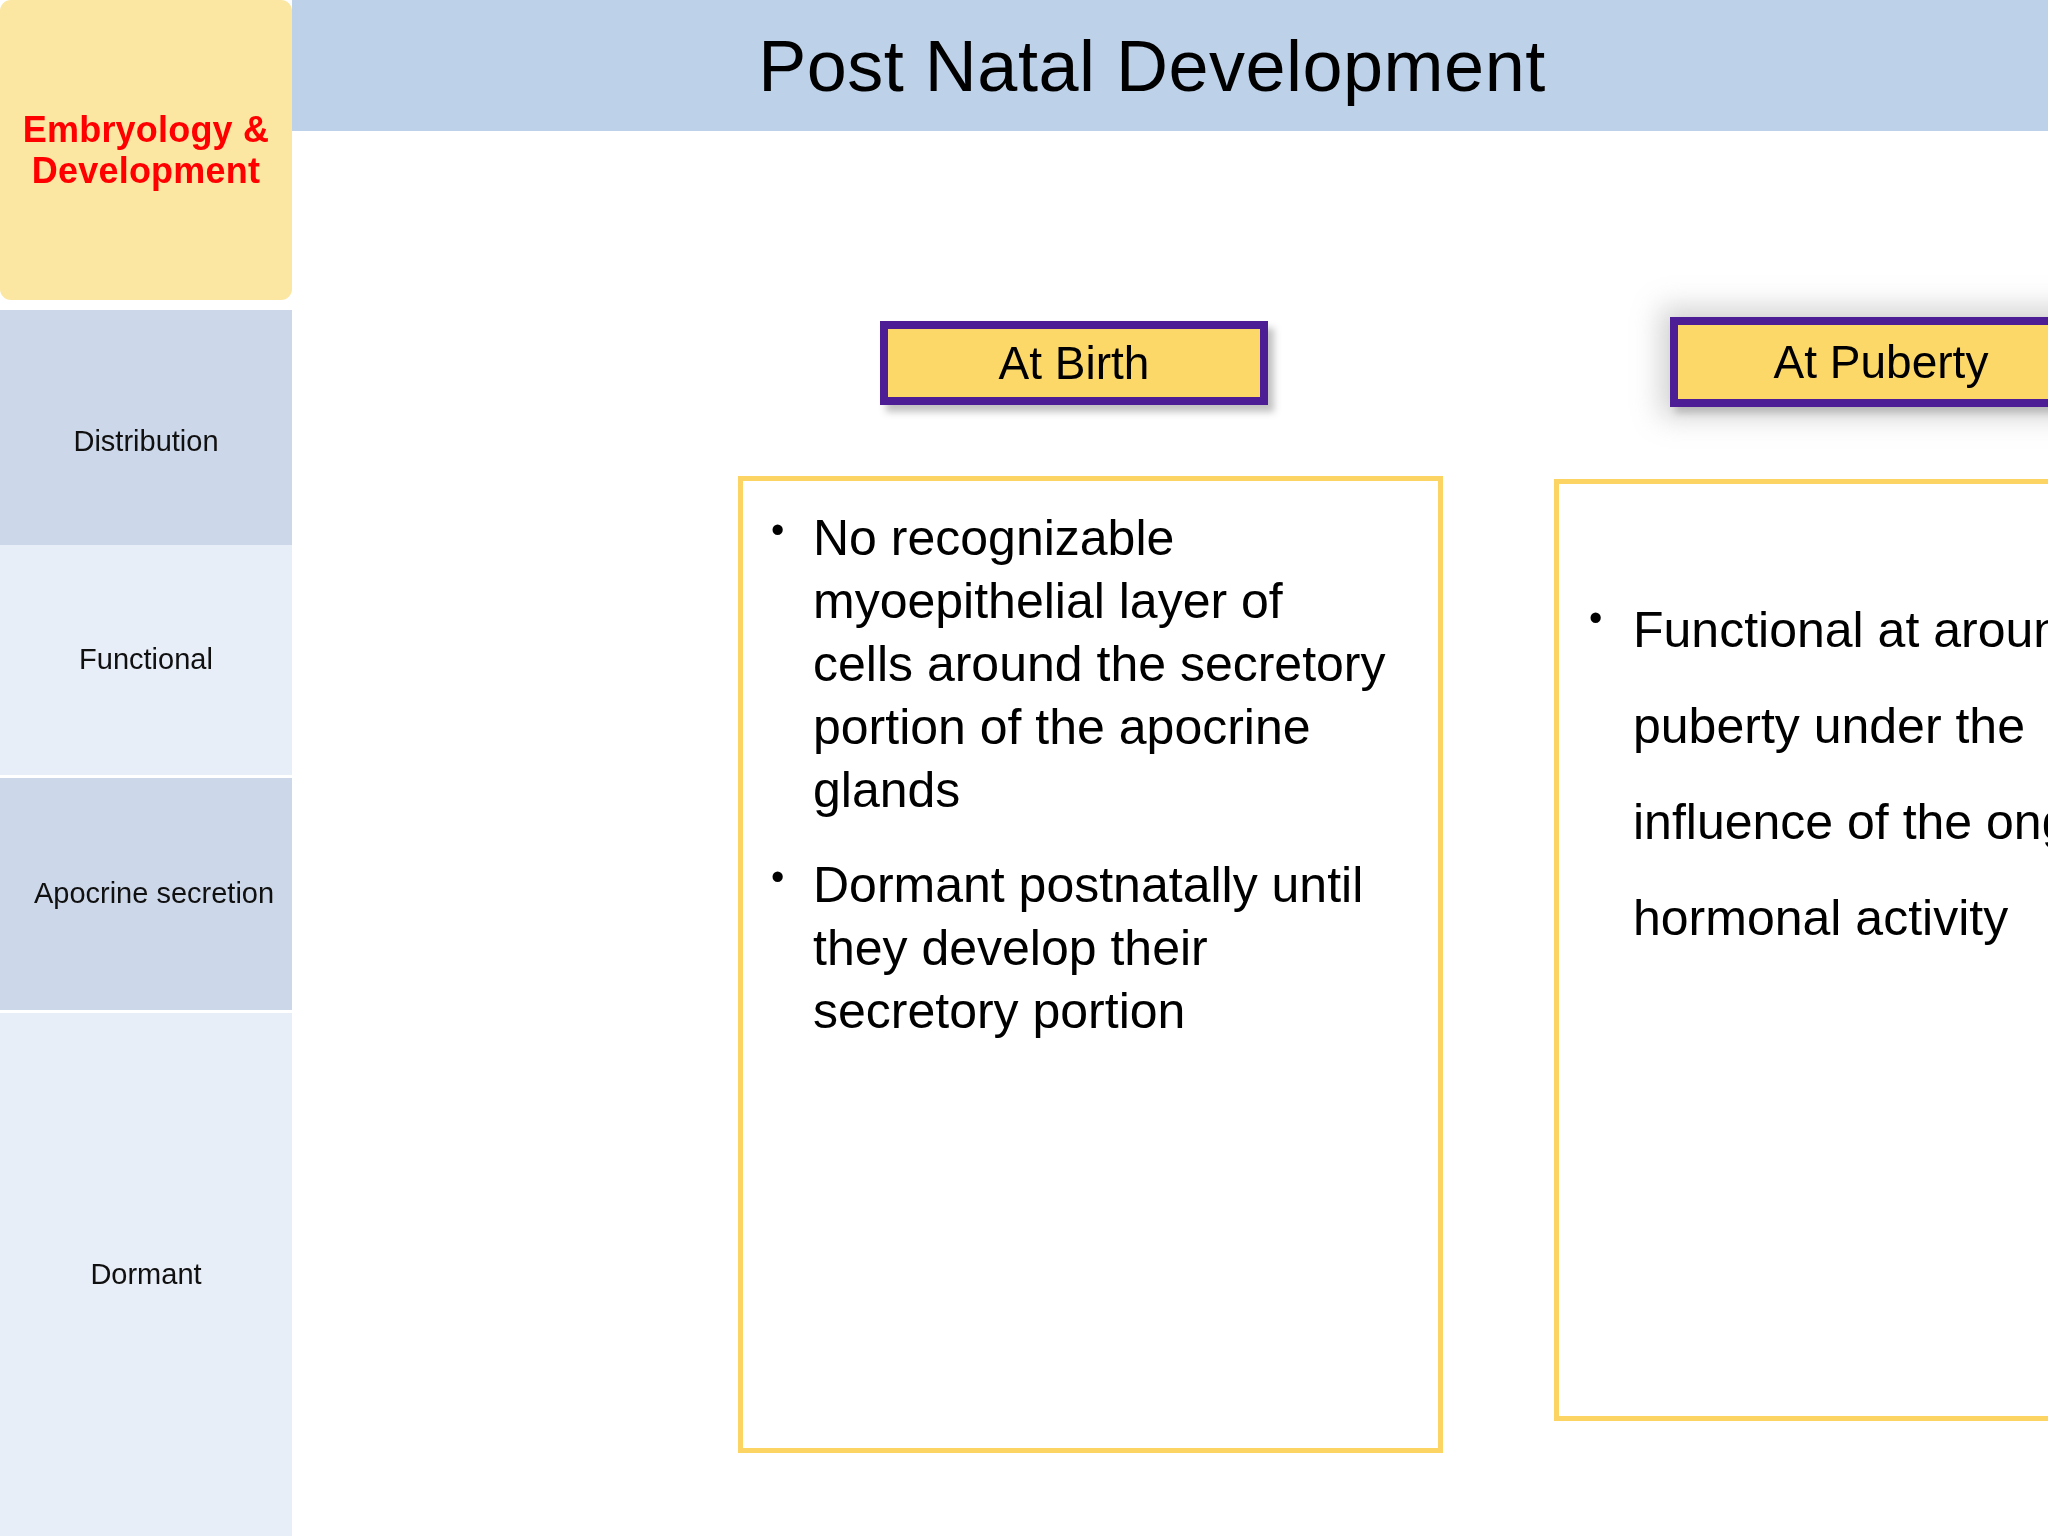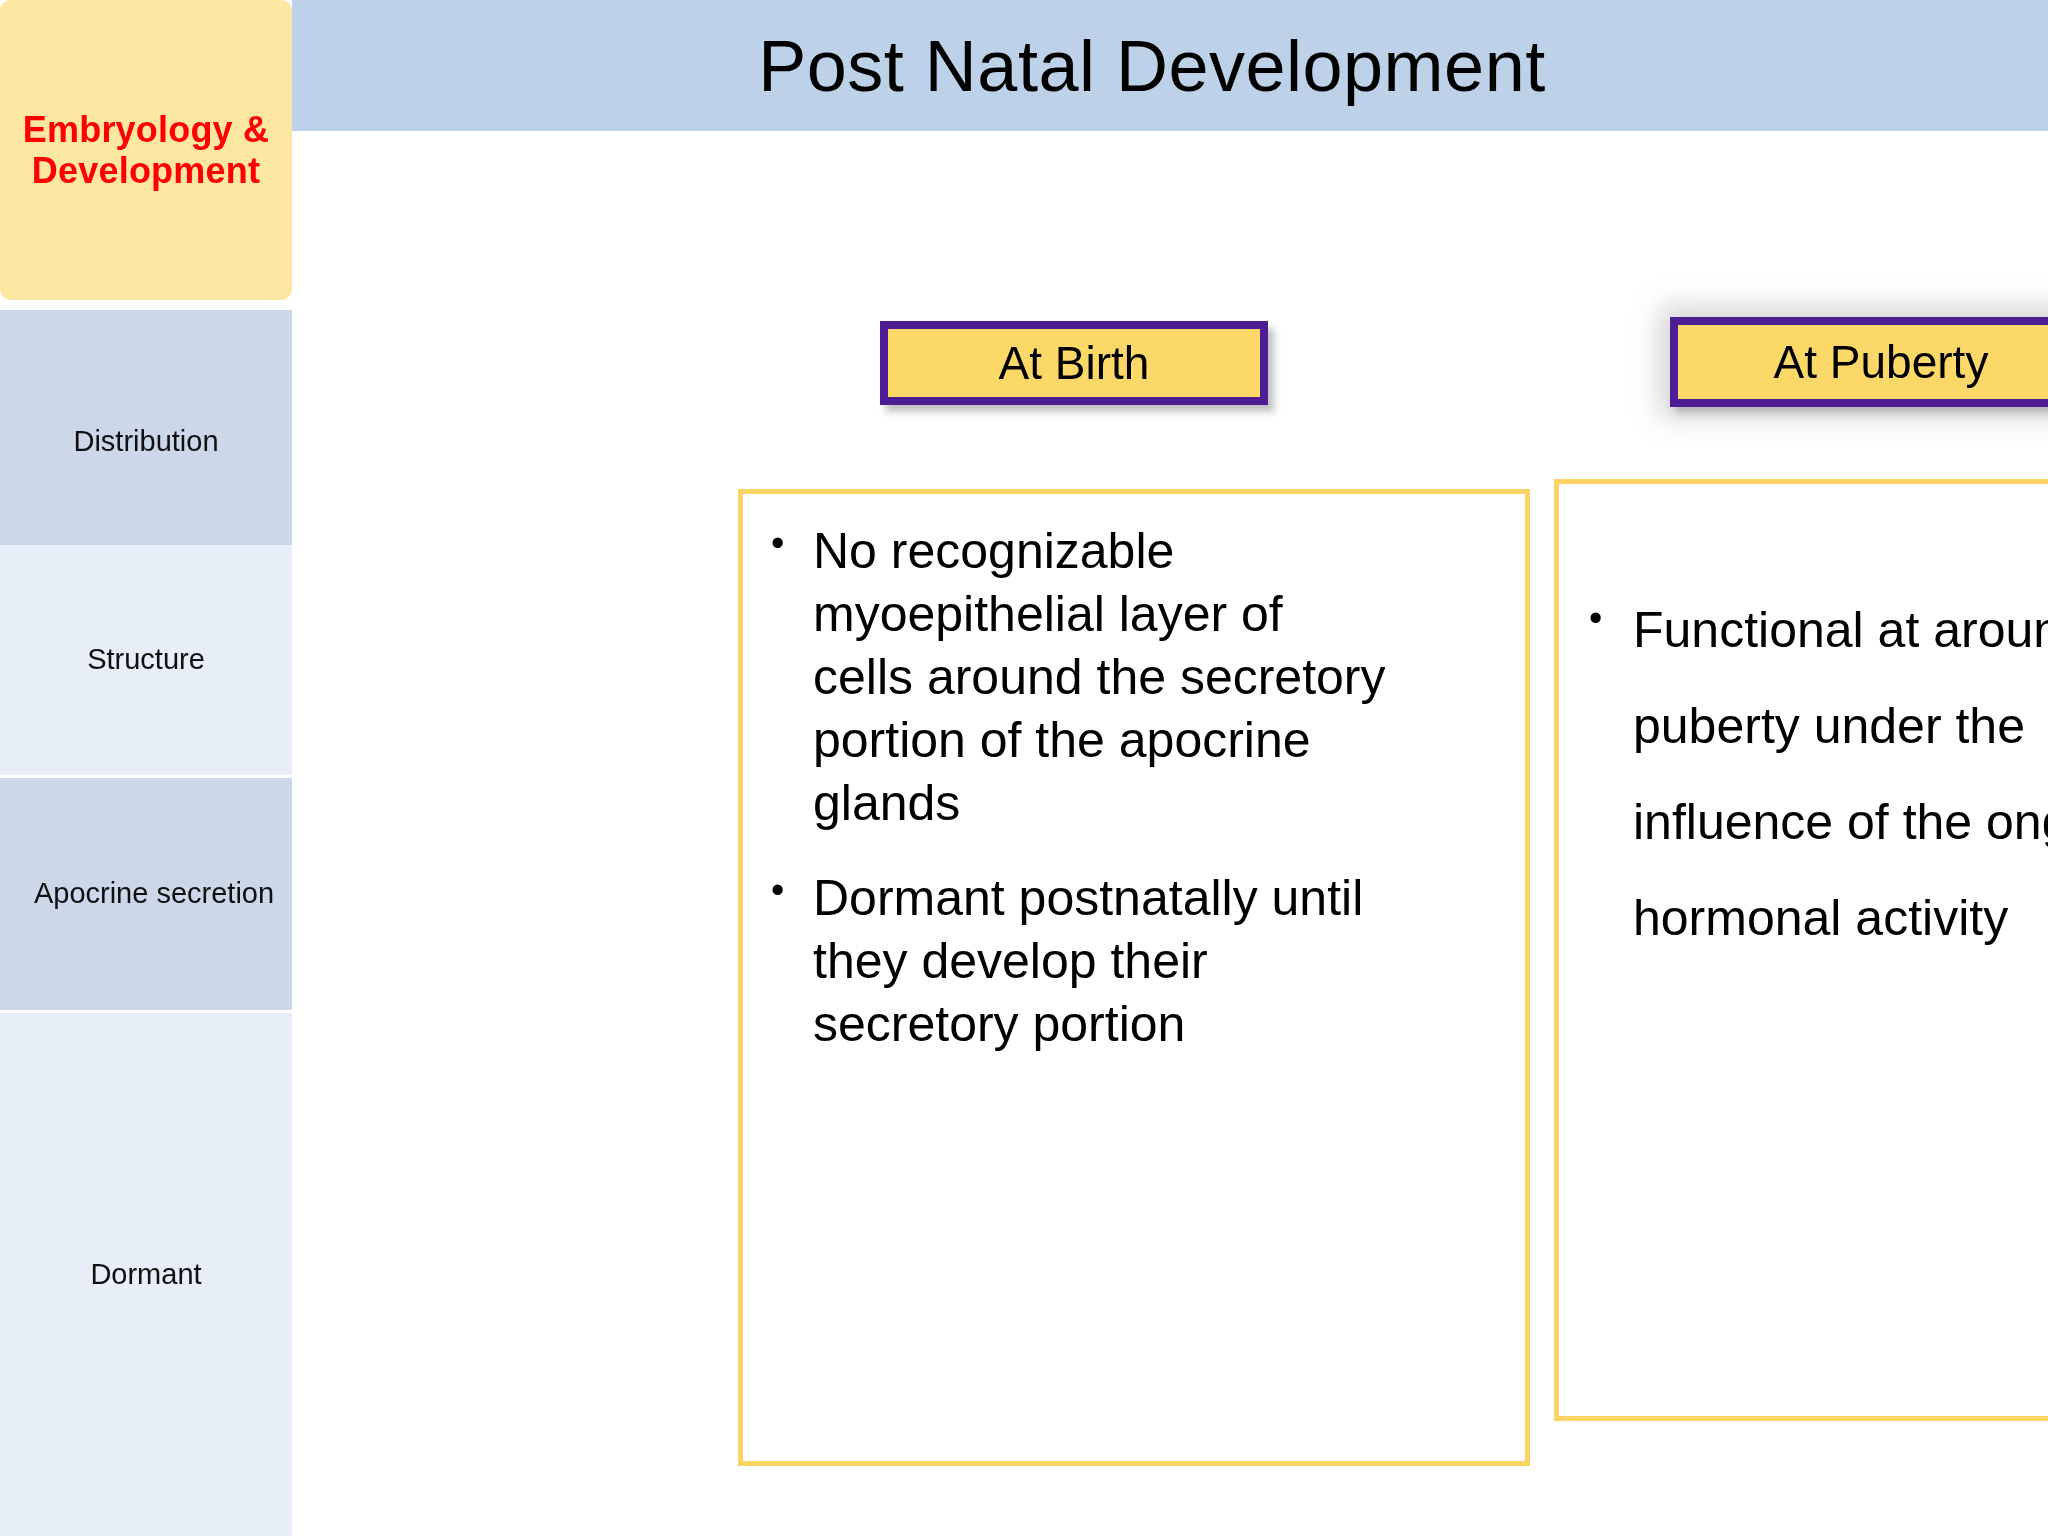--- a/index.html
+++ b/index.html
@@ -147,22 +147,22 @@
   
   .content-box {
     position: absolute;
     background: #ffffff;
     border: 5px solid #fbd464;
     box-sizing: border-box;
     z-index: 2;
   }
   #box-birth {
     left: 446px;
-    top: 358px;
-    width: 792px;
+    top: 345px;
+    width: 705px;
     height: 977px;
   }
   #box-puberty {
     left: 1262px;
     top: 348px;
     width: 663px;
     height: 942px;
   }
 
   ul.bullets {
@@ -212,21 +212,21 @@
 
   <div class="side-item" id="side-embryology">
     <span>Embryology &amp; Development</span>
   </div>
 
   <div class="side-item" id="side-distribution">
     <span>Distribution</span>
   </div>
 
   <div class="side-item" id="side-structure">
-    <span>Structure</span>
+    <span>Functional</span>
   </div>
 
   <div class="side-item" id="side-apocrine">
     <span>Apocrine secretion</span>
   </div>
 
   <div class="side-item" id="side-function">
     <span>Dormant</span>
   </div>
 

